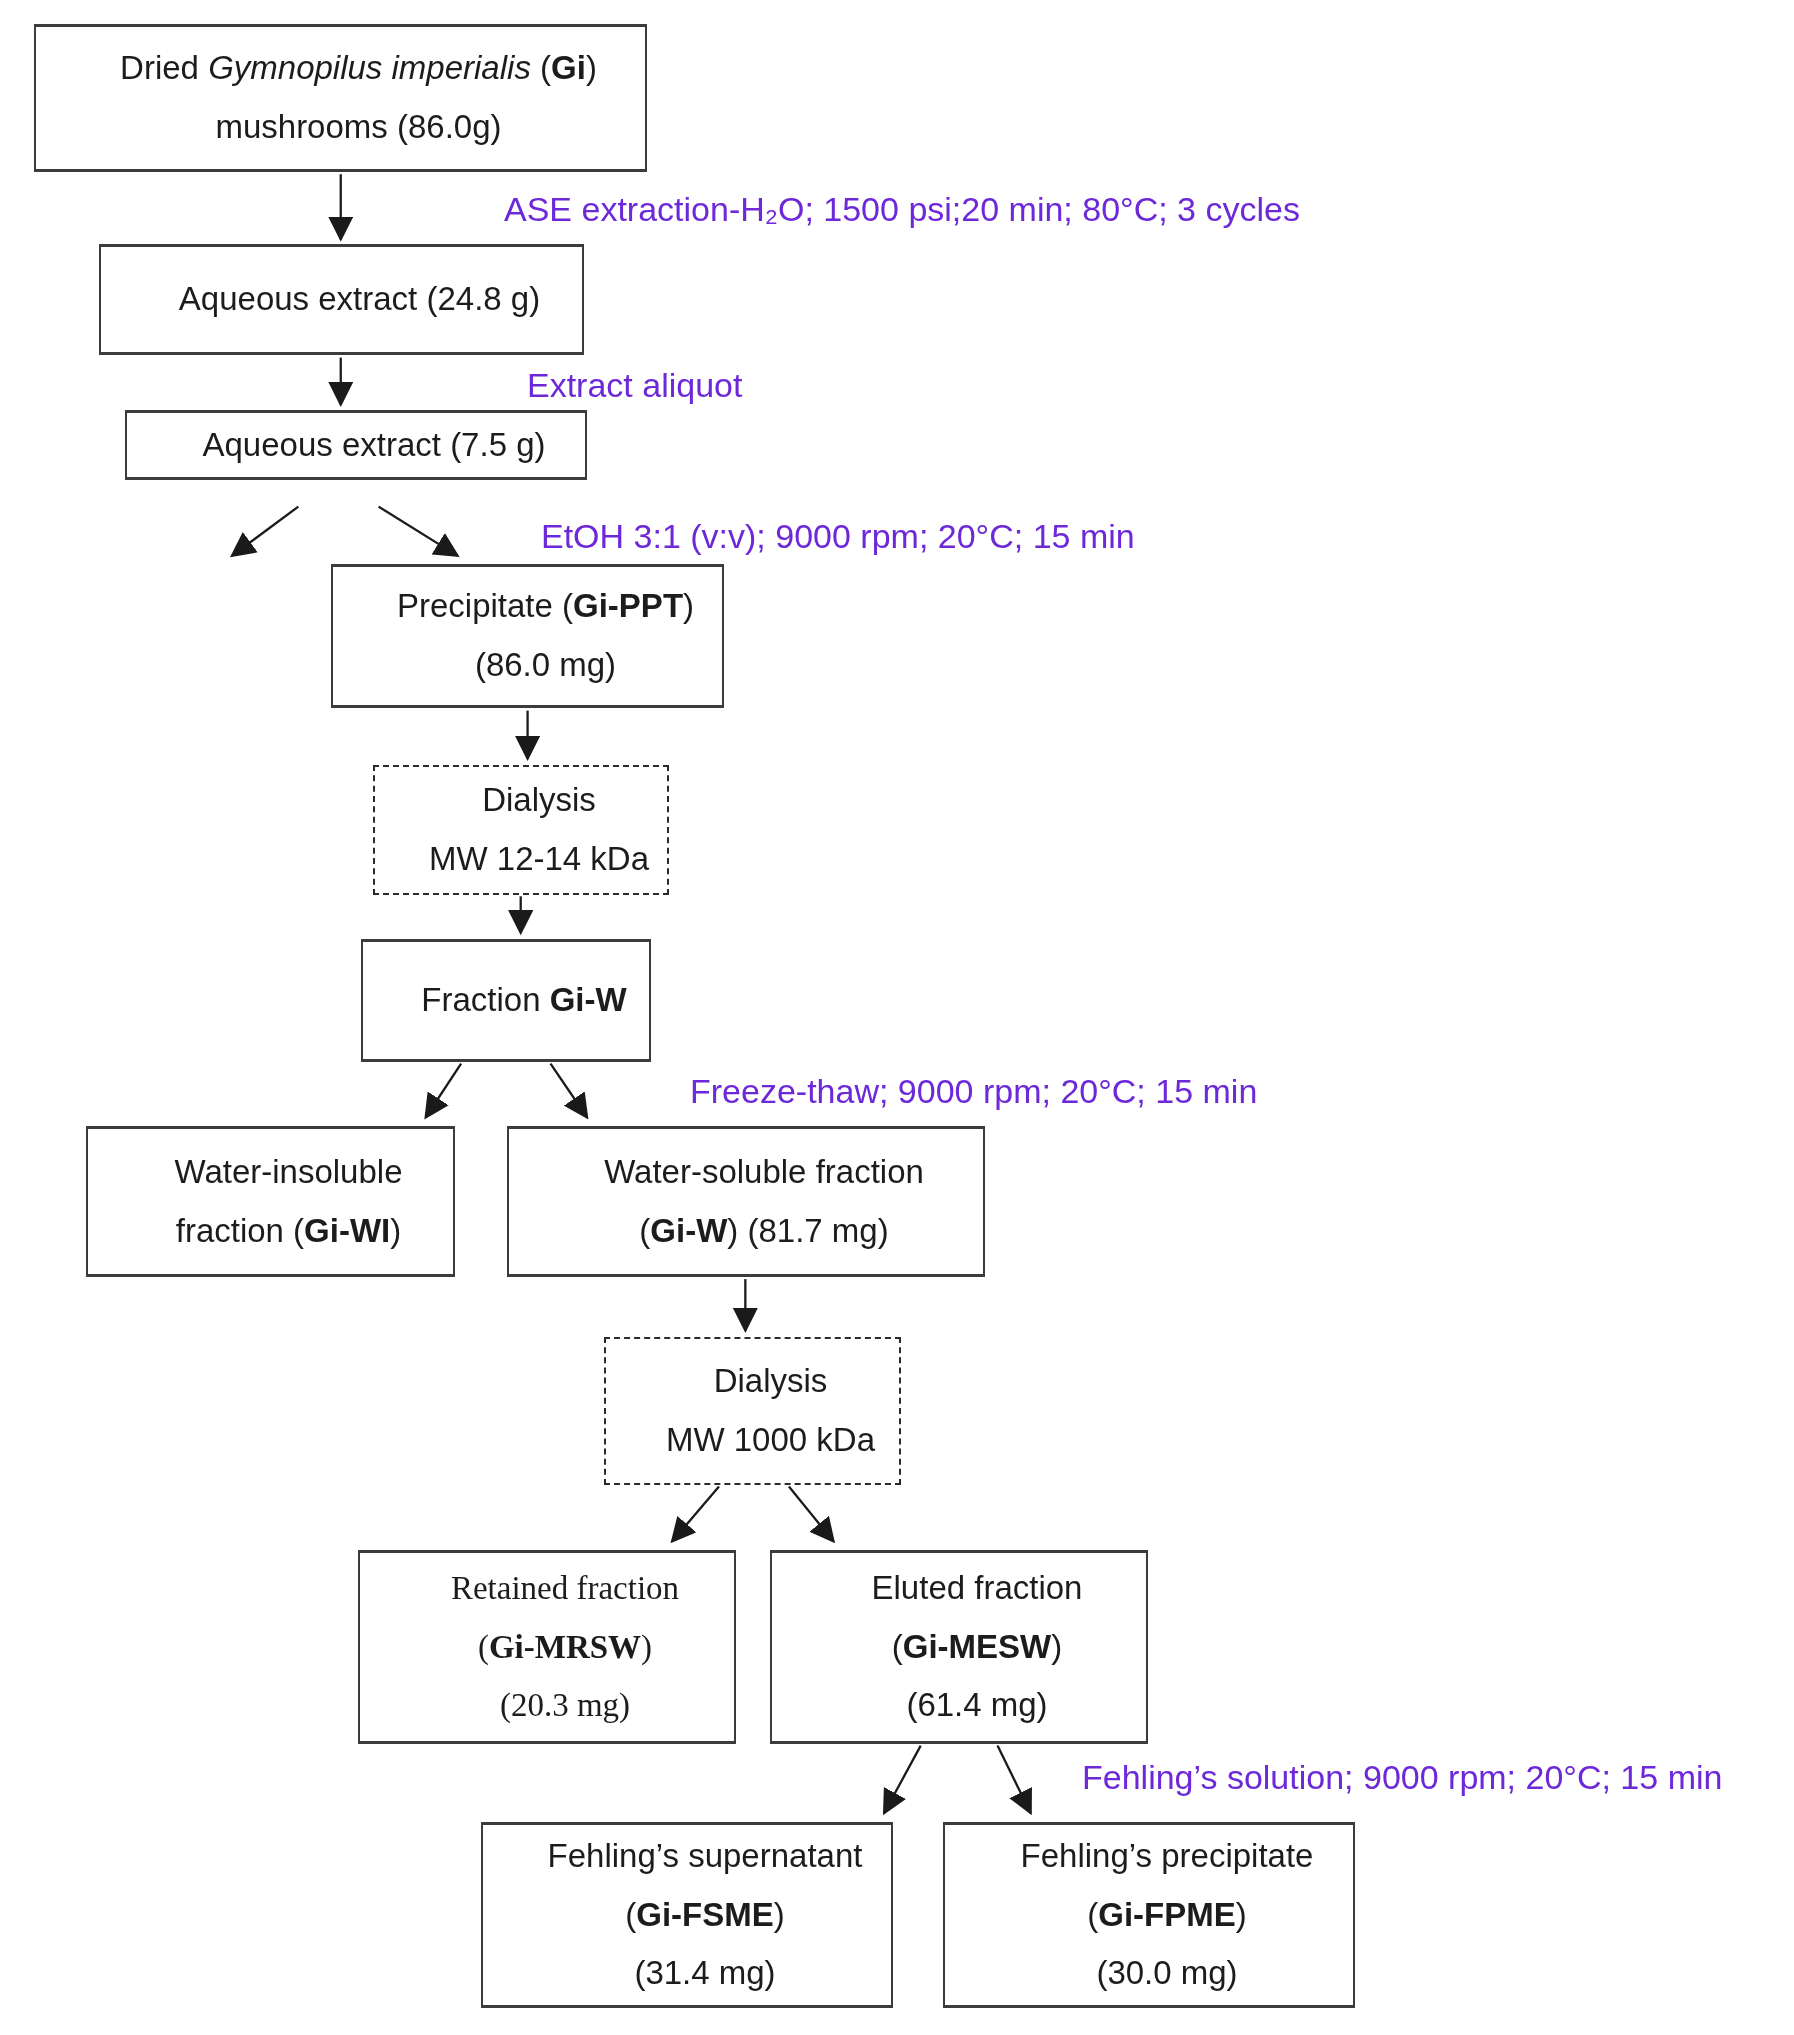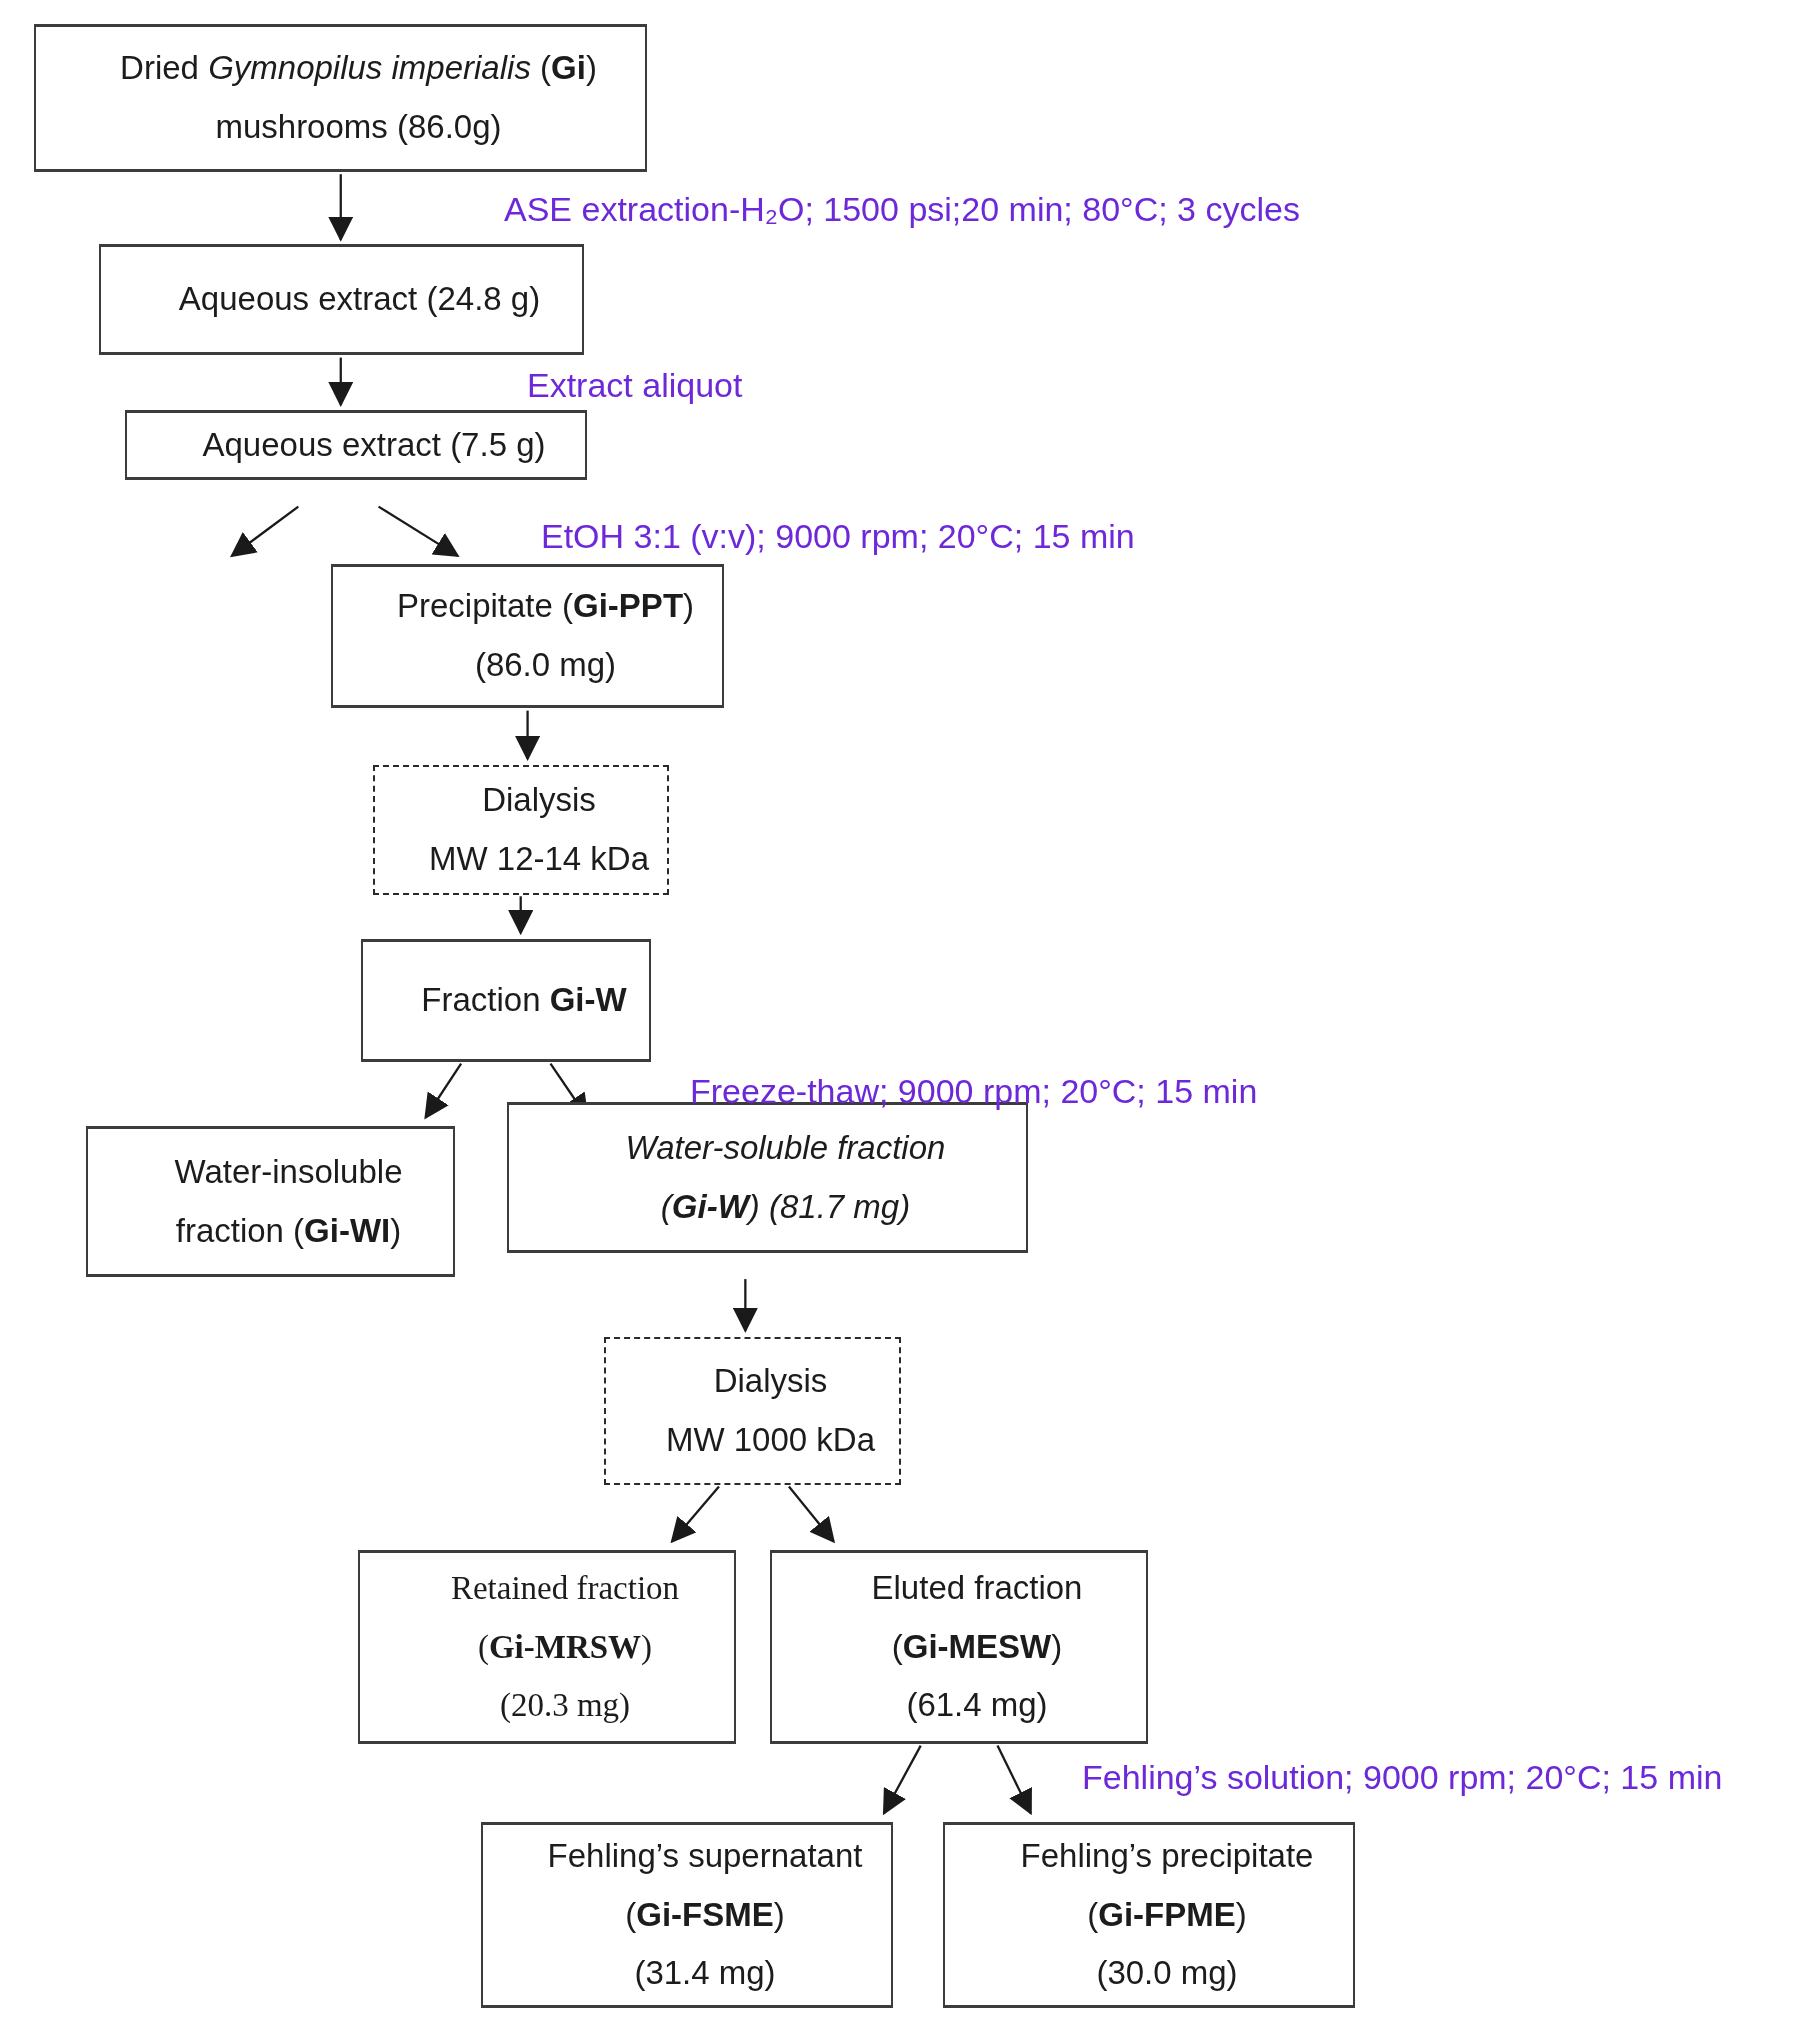--- a/index.html
+++ b/index.html
@@ -78,21 +78,21 @@
 
   <div class="node" style="left:86px; top:1126px; width:369px; height:151px;">
       <div class="line"><span>Water-insoluble</span></div>
       <div class="line"><span>fraction (</span><span class="b">Gi-WI</span><span>)</span></div>
     </div>
 
   <div class="node" style="left:361px; top:939px; width:290px; height:123px;">
       <div class="line"><span>Fraction </span><span class="b">Gi-W</span></div>
     </div>
 
-  <div class="node" style="left:507px; top:1102px; width:521px; height:151px;font-style:italic;">
+  <div class="node" style="left:507px; top:1126px; width:478px; height:151px;">
       <div class="line"><span>Water-soluble fraction</span></div>
       <div class="line"><span>(</span><span class="b">Gi-W</span><span>) (81.7 mg)</span></div>
     </div>
 
   <div class="node dashed" style="left:604px; top:1337px; width:297px; height:148px;">
       <div class="line"><span>Dialysis</span></div>
       <div class="line"><span>MW 1000 kDa</span></div>
     </div>
 
   <div class="node" style="left:358px; top:1550px; width:378px; height:194px;font-family:Liberation Serif, serif;">

